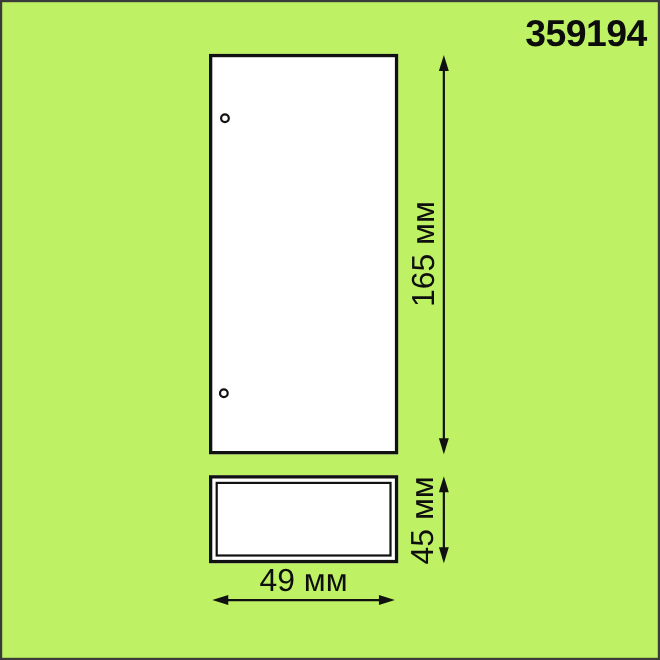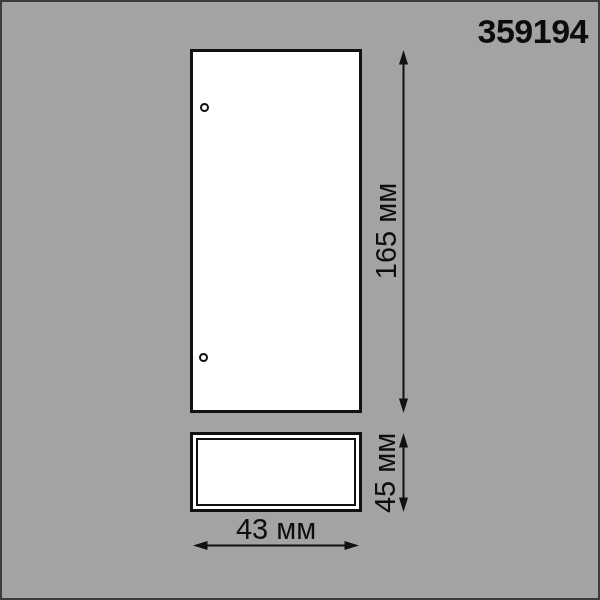--- a/index.html
+++ b/index.html
@@ -5,21 +5,21 @@
   html, body {
     margin: 0;
     padding: 0;
     background: #ffffff;
     font-family: "Liberation Sans", sans-serif;
   }
   .canvas {
     position: relative;
     width: 600px;
     height: 600px;
-    background: #a3a3a3;
+    background: #bef264;
     overflow: hidden;
   }
   .frame {
     position: absolute;
     inset: 0;
     border: 2px solid #3b3b3b;
     pointer-events: none;
   }
   .part-number {
     position: absolute;
@@ -130,17 +130,17 @@
       <line x1="206" y1="545.5" x2="346" y2="545.5"></line>
       <polygon points="193,545.5 207.5,541 207.5,550"></polygon>
       <polygon points="359,545.5 344.5,541 344.5,550"></polygon>
     </g>
   </svg>
 
   <div class="dim-label dim-label-v label-height">165 мм</div>
 
   <div class="dim-label dim-label-v label-depth">45 мм</div>
 
-  <div class="dim-label dim-label-h label-width">43 мм</div>
+  <div class="dim-label dim-label-h label-width">49 мм</div>
 
   <div class="frame"></div>
 
 </div>
 
 </body></html>

